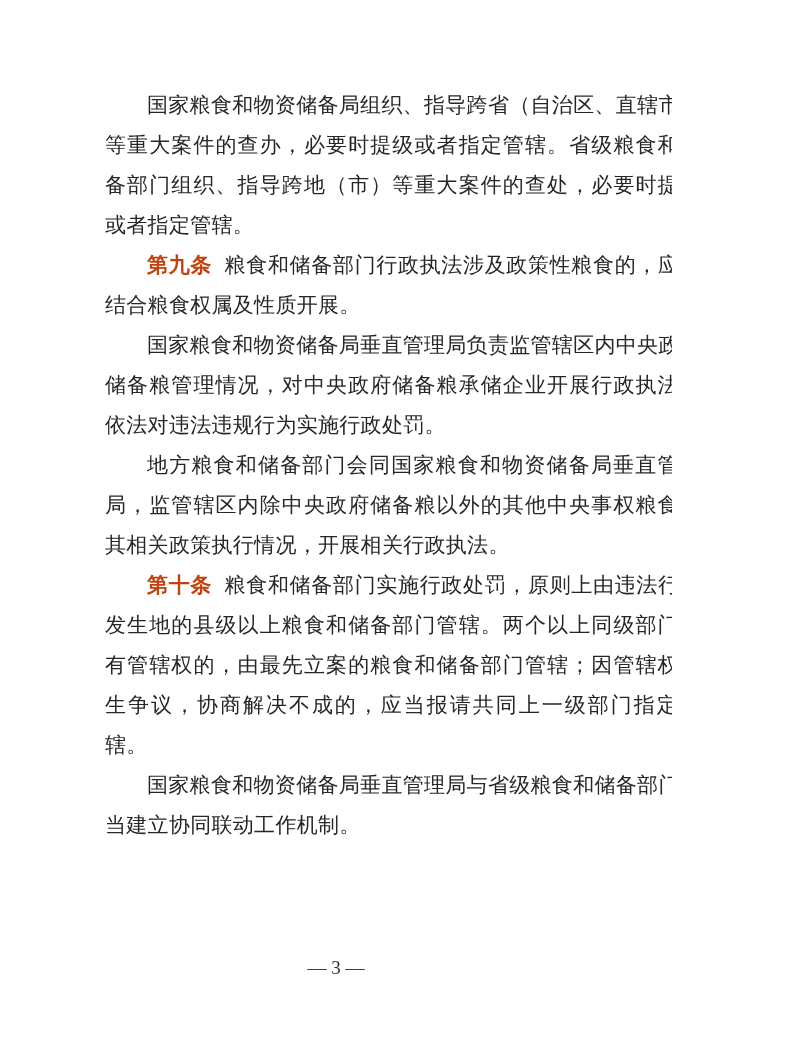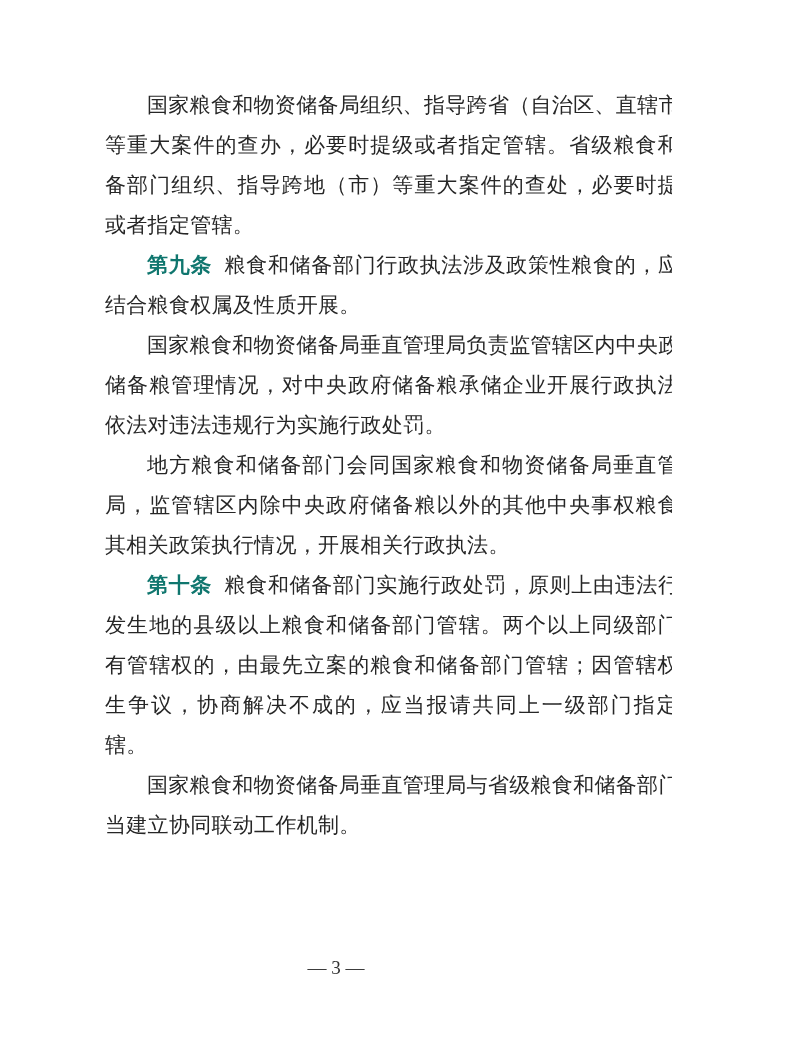--- a/index.html
+++ b/index.html
@@ -28,21 +28,21 @@
     text-justify: inter-ideograph;
   }
   .para {
     margin: 0;
     padding: 0;
     text-indent: 2em;
   }
   .article-no {
     font-weight: 700;
     font-family: Liberation Serif, serif;
-    color: #0f766e;
+    color: #c2410c;
     margin-right: 0.6em;
   }
   .page-number {
     position: absolute;
     top: 954px;
     left: 0;
     width: 100%;
     text-align: center;
     font-size: 19px;
     line-height: 28px;

